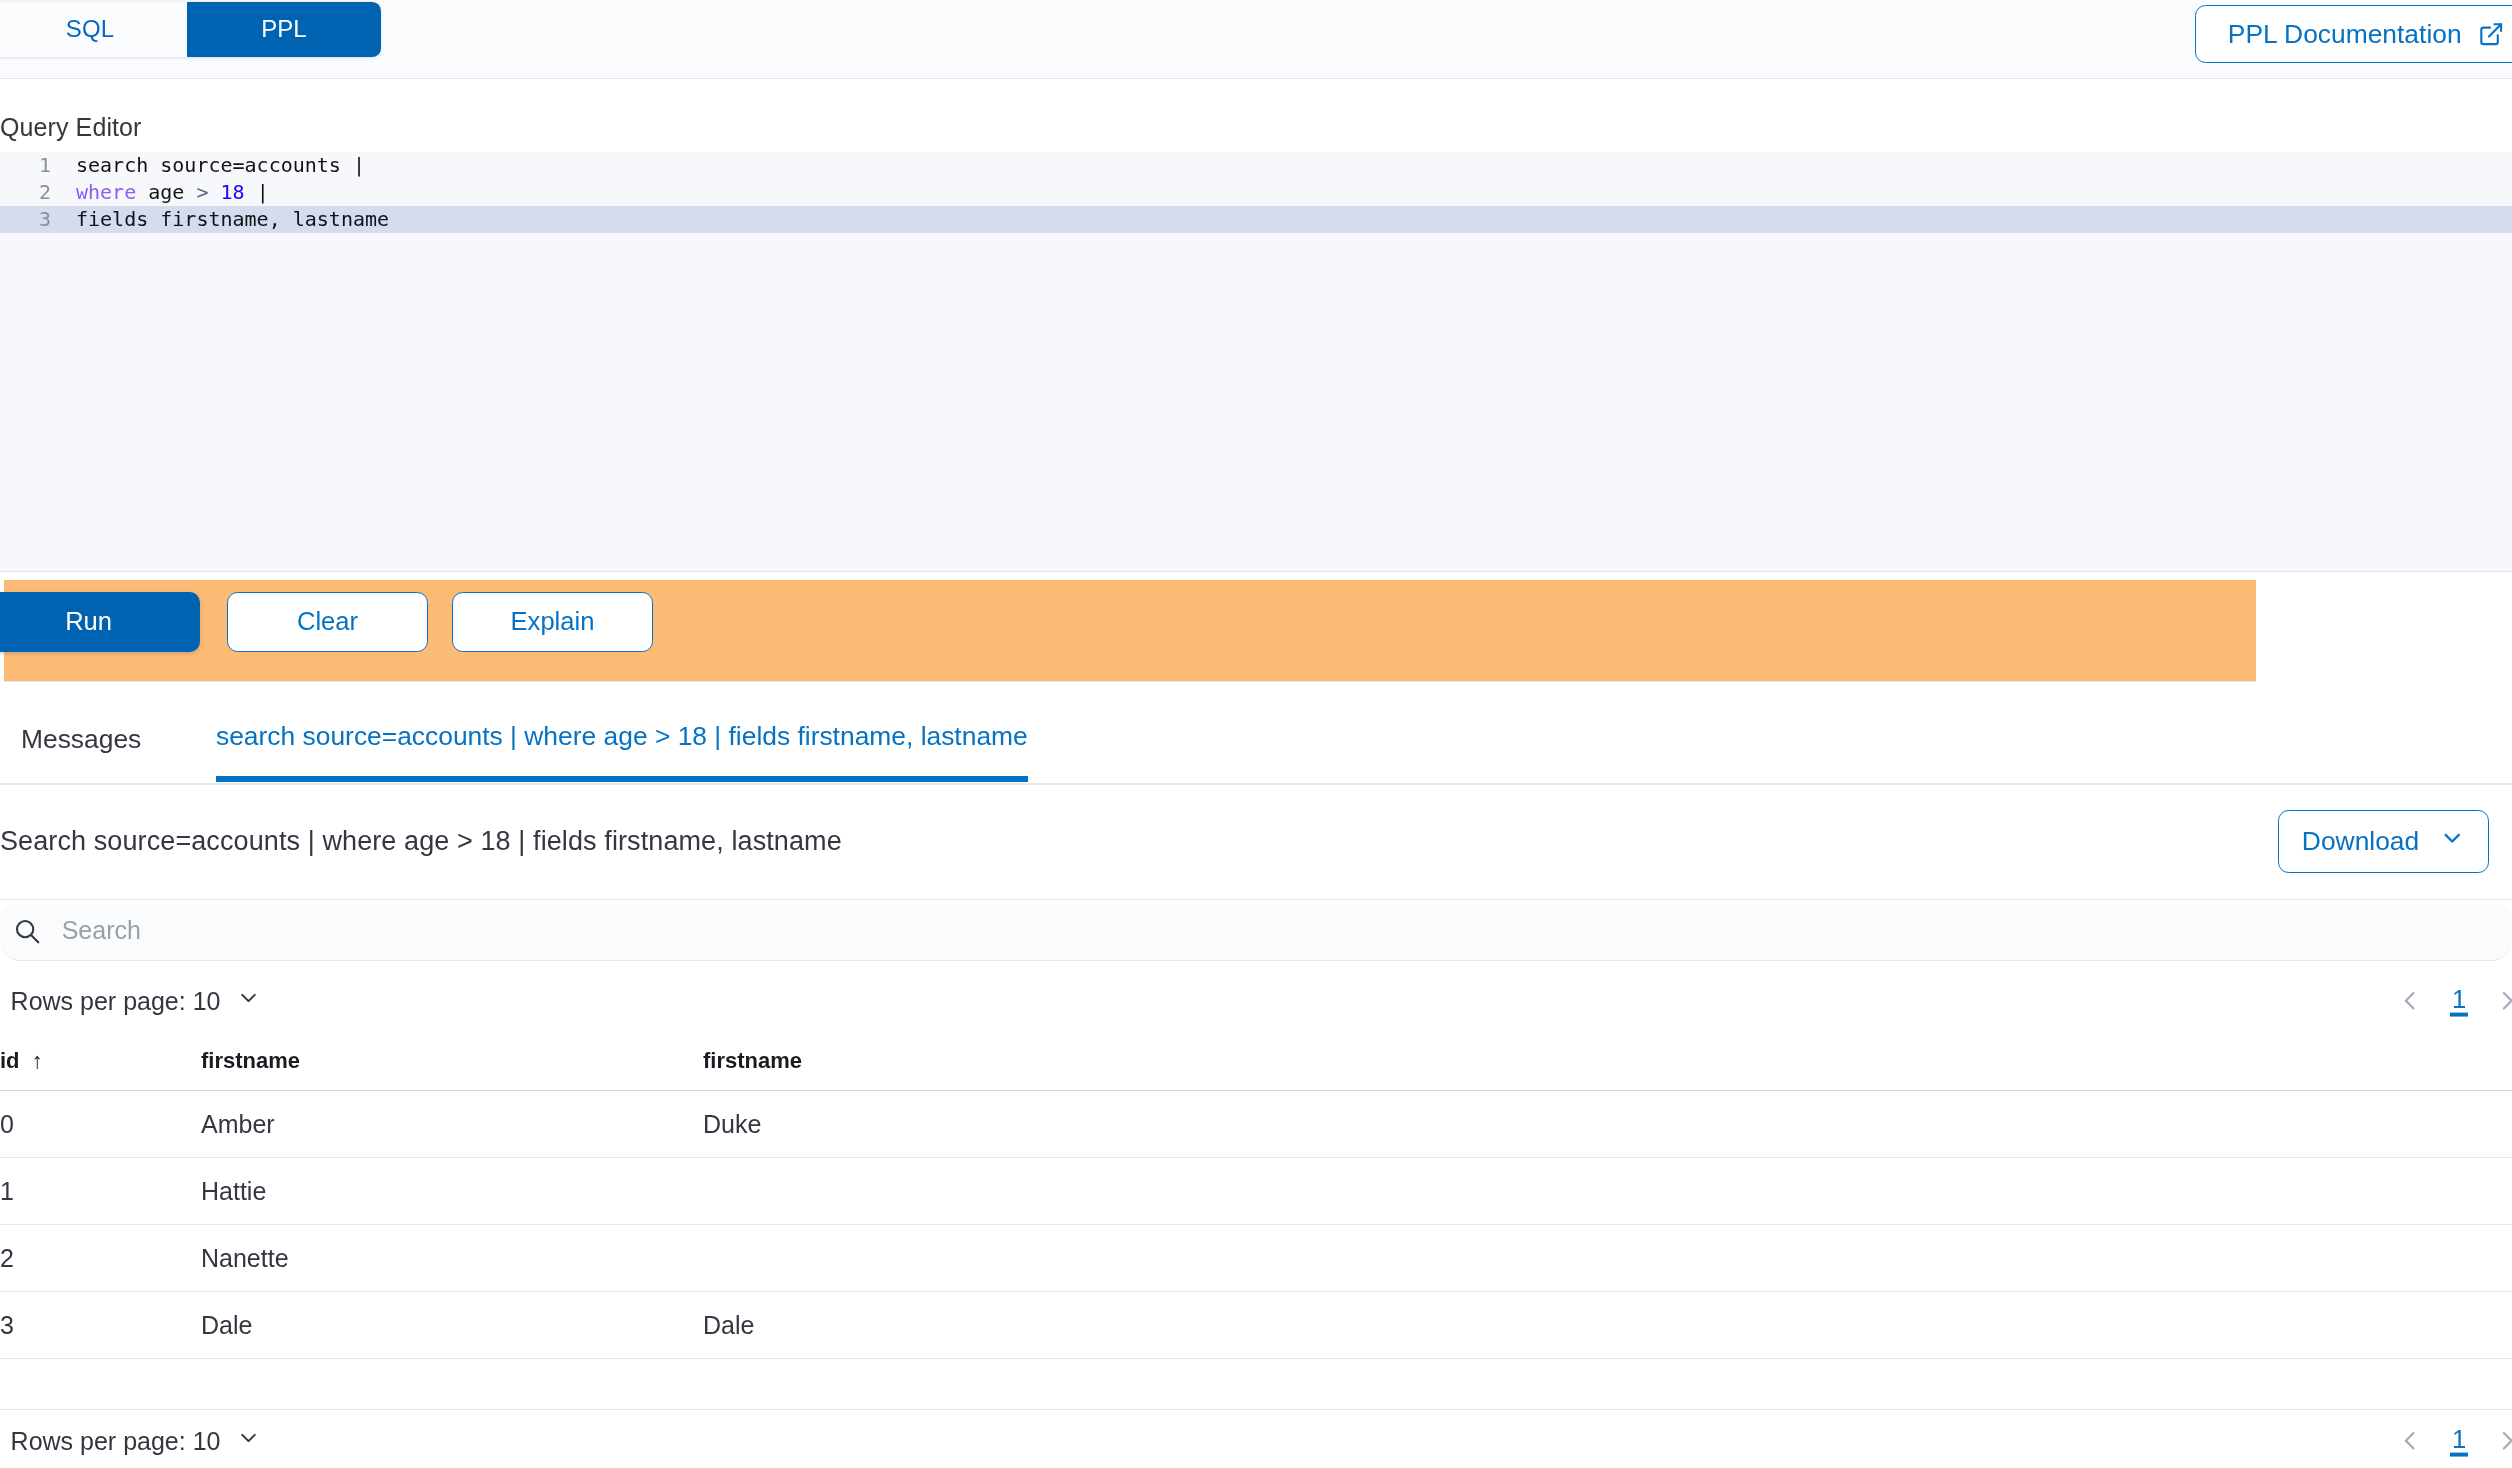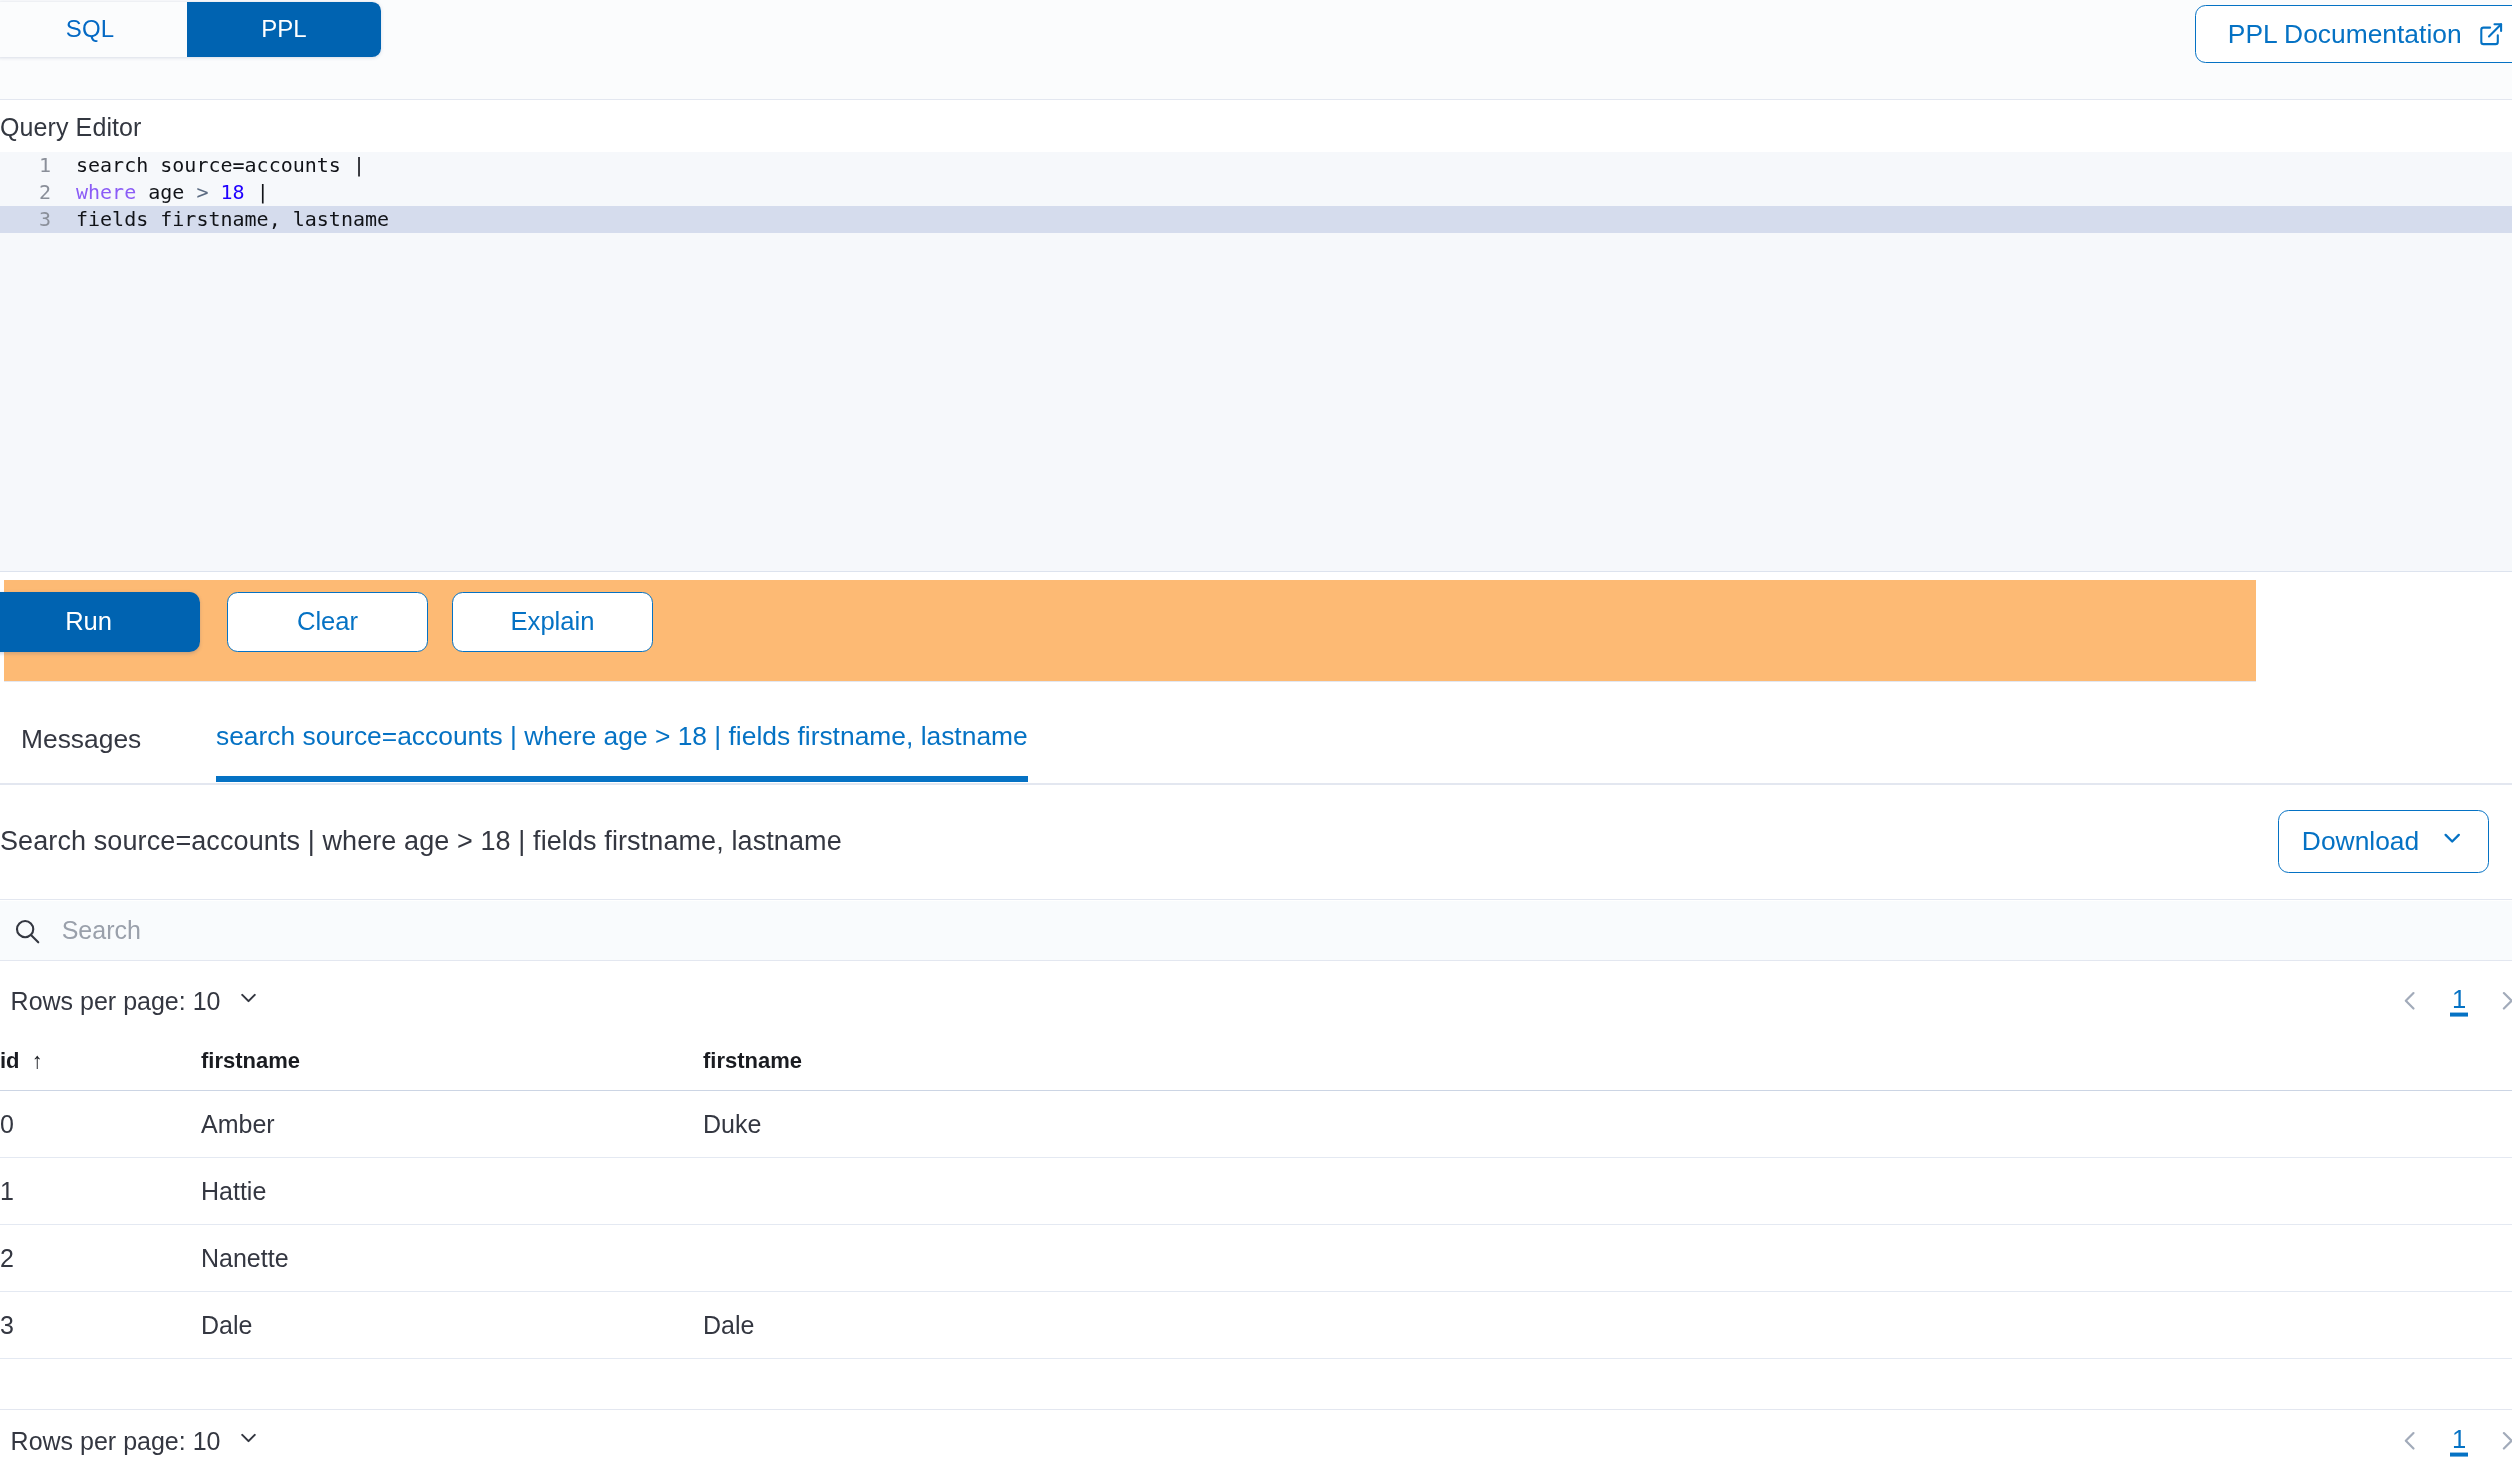--- a/index.html
+++ b/index.html
@@ -20,21 +20,21 @@
     width: 2512px;
     height: 1469px;
     background: #ffffff;
   }
 
   
   .topbar {
     position: absolute;
     left: 0; top: 0;
     width: 2512px;
-    height: 100px;
+    height: 79px;
     background: #fbfcfd;
     border-bottom: 1.8px solid #e3e7f0;
     box-sizing: border-box;
   }
   .lang-tabs {
     position: absolute;
     left: -7px;
     top: 1.8px;
     display: flex;
     align-items: stretch;
@@ -232,20 +232,21 @@
     position: absolute;
     left: 0; top: 901px;
     width: 2512px;
     height: 60px;
     background: #f9fbfd;
     border-bottom: 1.8px solid #e3e7f0;
     box-sizing: border-box;
     display: flex;
     align-items: center;
     cursor: text;
+    border-radius: 21px;
   }
   .search-icon { margin-left: 12.3px; display: flex; align-items: center; }
   .search-input-text {
     margin-left: 19.4px;
     font-size: 25px;
     color: #9aa0ab;
     user-select: none;
   }
 
   

